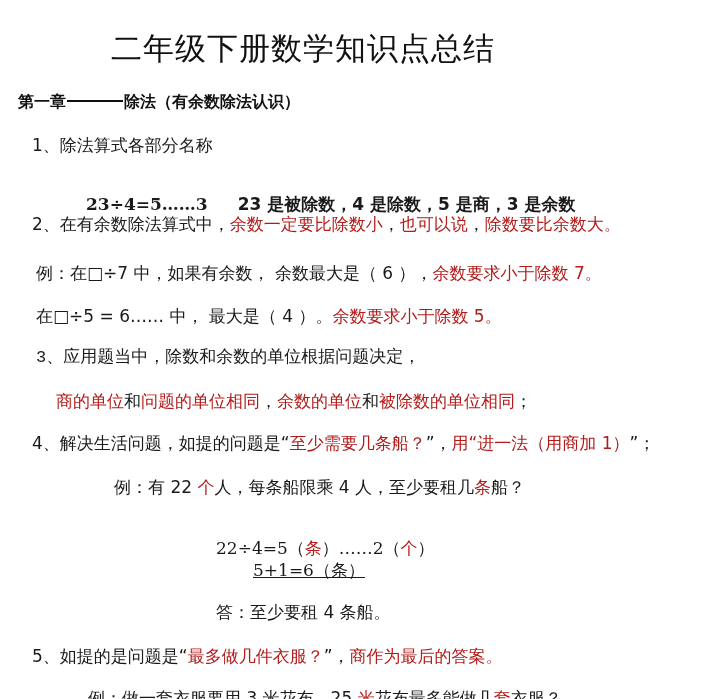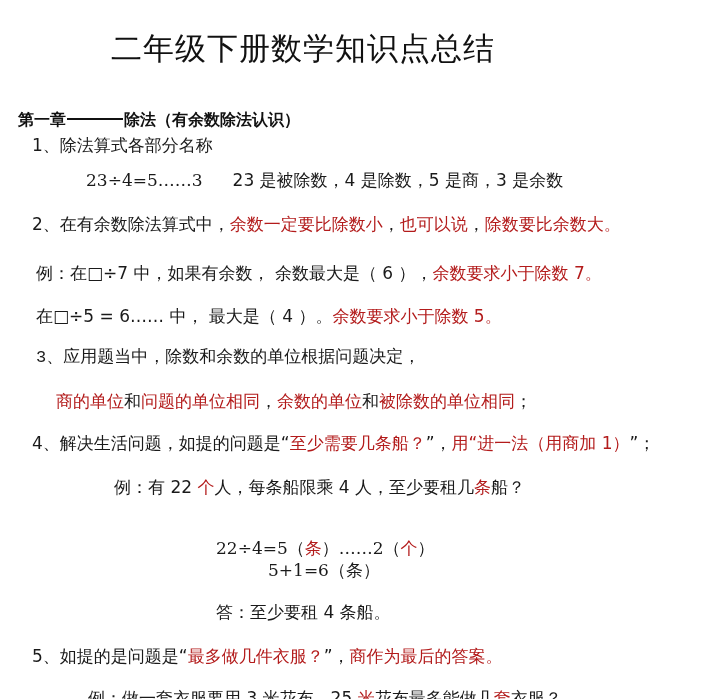--- a/index.html
+++ b/index.html
@@ -31,21 +31,21 @@
       text-align: center;
       font-family: "DejaVu Sans", "Liberation Sans", sans-serif;
       font-size: 31px;
       line-height: 40px;
       letter-spacing: 1px;
       color: #111;
     }
     .chapter {
       position: absolute;
       left: 18px;
-      top: 108px;
+      top: 90px;
       font-family: "DejaVu Sans", "Liberation Sans", sans-serif;
       font-weight: bold;
       font-size: 16px;
       line-height: 24px;
       color: #111;
     }
     .chapter .dash {
       display: inline-block;
       width: 56px;
       border-bottom: 2px solid #111;
@@ -58,21 +58,21 @@
 </head>
 <body>
 
 <div class="title">二年级下册数学知识点总结</div>
 
 <div class="chapter">
   <span>第一章</span><span class="dash"></span><span>除法（有余数除法认识）</span>
 </div>
 
 <div class="line sans" style="left:32px; top:133px;">1、除法算式各部分名称</div>
-<div class="line" style="left:86px; top:168px;">
+<div class="line" style="left:86px; top:192px;font-weight:bold;">
   <span>23÷4=5……3</span><span style="display:inline-block;width:30px;"></span><span class="sans">23 是被除数，4 是除数，5 是商，3 是余数</span>
 </div>
 
 <div class="line sans" style="left:32px; top:212px;text-align:right;">
   <span>2、在有余数除法算式中，</span><span class="red">余数一定要比除数小</span><span>，</span><span class="red">也可以说</span><span>，</span><span class="red">除数要比余数大。</span>
 </div>
 <div class="line sans" style="left:36px; top:261px;">
   <span>例：在□÷7 中，如果有余数，  余数最大是（ 6 ），</span><span class="red">余数要求小于除数 7。</span>
 </div>
 <div class="line sans" style="left:36px; top:304px;">
@@ -86,21 +86,21 @@
 
 <div class="line sans" style="left:32px; top:431px;">
   <span>4、解决生活问题，如提的问题是“</span><span class="red">至少需要几条船？</span><span>”，</span><span class="red">用“进一法（用商加 1）</span><span>”；</span>
 </div>
 <div class="line sans" style="left:114px; top:475px;">
   <span>例：有 22 </span><span class="red">个</span><span>人，每条船限乘 4 人，至少要租几</span><span class="red">条</span><span>船？</span>
 </div>
 <div class="line" style="left:216px; top:536px;">
   <span>22÷4=5（</span><span class="red sans">条</span><span>）……2（</span><span class="red sans">个</span><span>）</span>
 </div>
-<div class="line" style="left:268px; top:558px;">5+1=6（条）</div>
+<div class="line" style="left:253px; top:558px;text-decoration:underline;">5+1=6（条）</div>
 <div class="line sans" style="left:216px; top:600px;">答：至少要租 4 条船。</div>
 
 <div class="line sans" style="left:32px; top:644px;">
   <span>5、如提的是问题是“</span><span class="red">最多做几件衣服？</span><span>”，</span><span class="red">商作为最后的答案。</span>
 </div>
 <div class="line sans" style="left:88px; top:686px;">
   <span>例：做一套衣服要用 3 米花布，25 </span><span class="red">米</span><span>花布最多能做几</span><span class="red">套</span><span>衣服？</span>
 </div>
 
 </body></html>

